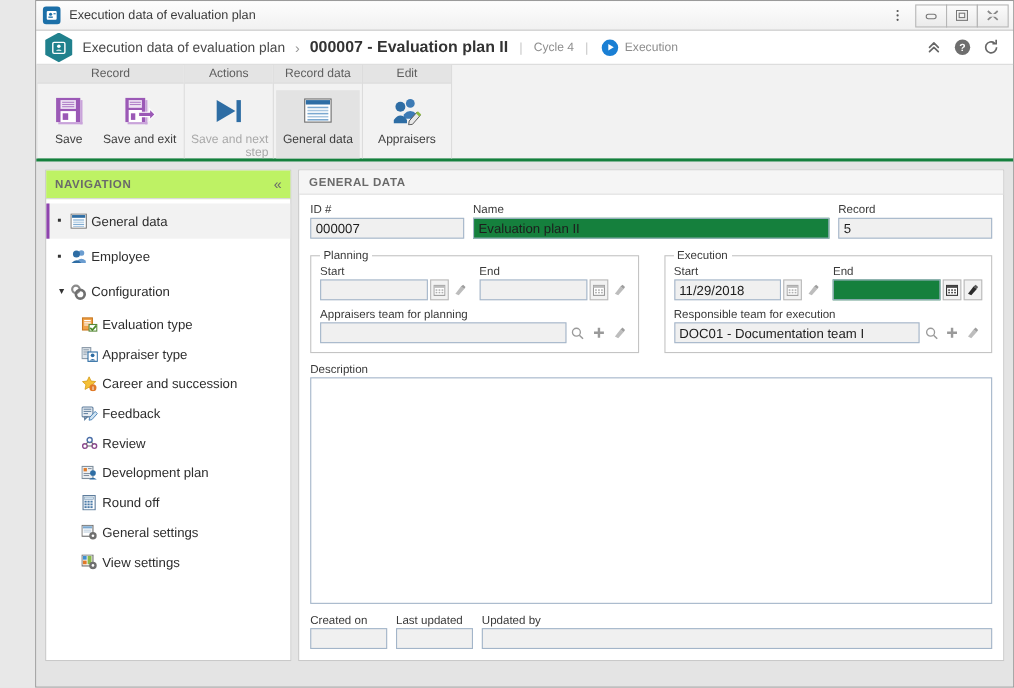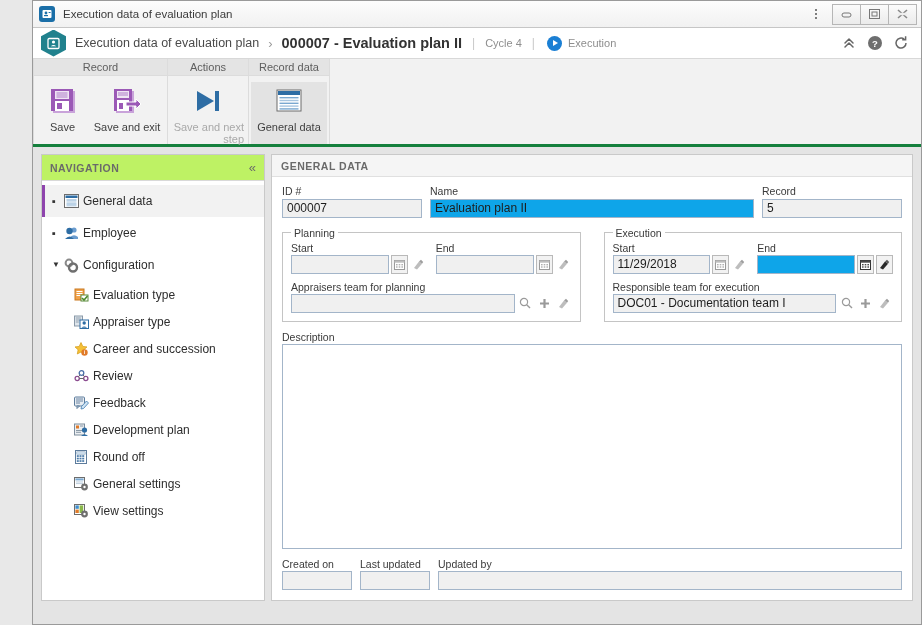--- a/index.html
+++ b/index.html
@@ -174,21 +174,21 @@
   .main-hdr .t{font-size:10.5px;letter-spacing:.5px;color:#6a6a6a;font-weight:bold;}
   .form { padding: 8px 10px 0 10px; flex:1; display:flex;flex-direction:column; min-height:0;}
 
   .lbl { font-size:10.5px; color:#3a3a3a; display:block; margin-bottom:1px; }
   .inp {
     height: 19px; border:1px solid #a3b5c9; background:#f0f0f0;
     font-size:12px; color:#1d1d1d; padding: 0 4px; width:100%;
     font-family:"Liberation Sans", sans-serif;
     line-height:17px;
   }
-  .inp.white { background:#0ea5e9; }
+  .inp.white { background:#15803d; }
   .row1 { display:flex; gap:8px; }
   .f-id { width:140px; }
   .f-name { flex:1; }
   .f-cycle { width:140px; }
 
   .fsrow { display:flex; gap:23px; margin-top:9px;}
   fieldset {
     border:1px solid #c4c4c4; flex:1; min-width:0;
     padding: 3px 8px 8px 8px;
   }
@@ -364,20 +364,38 @@
               <rect x="4.5" y="14.6" width="19" height="1.4" fill="#7aa8d0"></rect>
               <rect x="4.5" y="17.4" width="19" height="1.4" fill="#a8c6e0"></rect>
               <rect x="4.5" y="20.2" width="19" height="1.4" fill="#7aa8d0"></rect>
             </svg>
           </span>
           <span class="lbl">General data</span>
         </div>
       </div>
     </div>
 
+    <div class="rgroup">
+      <div class="rg-title">Edit</div>
+      <div class="rg-body">
+        <div class="rbtn wide">
+          <span class="ic">
+            <svg width="28" height="26" viewBox="0 0 28 26">
+              <circle cx="17" cy="6" r="4" fill="#3d7bb5"></circle>
+              <path d="M11 16 Q17 10 23 16 L23 20 L11 20 Z" fill="#3d7bb5"></path>
+              <circle cx="8" cy="9" r="4.5" fill="#2e6da4"></circle>
+              <path d="M2 21 Q8 13 14 21 L14 24 L2 24 Z" fill="#2e6da4"></path>
+              <path d="M16 22 L23 14 L26 17 L19 25 L15.5 25.5 Z" fill="#e8e8e8" stroke="#5a5a5a" stroke-width="0.9"></path>
+              <path d="M23 14 L26 17" stroke="#8cba3f" stroke-width="2.5"></path>
+            </svg>
+          </span>
+          <span class="lbl">Appraisers</span>
+        </div>
+      </div>
+    </div>
 
     <div class="ribbon-rest"></div>
   </div>
 
   <div class="body">
 
     <div class="nav">
       <div class="nav-hdr">
         <span class="t">NAVIGATION</span>
         <span class="sp"></span>
@@ -457,39 +475,39 @@
                 <circle cx="10.5" cy="10.5" r="3.2" fill="#e07a28"></circle>
                 <text x="10.5" y="12.3" font-size="5" fill="#fff" text-anchor="middle" font-family="Liberation Sans" font-weight="bold">i</text>
               </svg>
           </span>
           <span>Career and succession</span>
         </div>
 
         <div class="nav-item child">
           <span class="ni">
             <svg width="15" height="14" viewBox="0 0 15 14">
+                <rect x="0.5" y="1" width="10" height="9" rx="1" fill="#e8edf2" stroke="#5d7c9c"></rect>
+                <path d="M2 3 h7 M2 5 h7 M2 7 h4" stroke="#5d7c9c" stroke-width="0.9"></path>
+                <path d="M3 10 l0 2.5 l2.5 -2.5 Z" fill="#e8edf2" stroke="#5d7c9c"></path>
+                <path d="M7.5 10.5 L12.5 5 L14.5 7 L9.5 12.5 L7 13 Z" fill="#cfe3f2" stroke="#3f7ab0" stroke-width="0.8"></path>
+              </svg>
+          </span>
+          <span>Feedback</span>
+        </div>
+
+        <div class="nav-item child">
+          <span class="ni">
+            <svg width="15" height="14" viewBox="0 0 15 14">
                 <circle cx="7.5" cy="4" r="2.3" fill="none" stroke="#4b6fa8" stroke-width="1.3"></circle>
                 <circle cx="3.2" cy="9.5" r="2.1" fill="none" stroke="#8b4b8f" stroke-width="1.3"></circle>
                 <circle cx="11.8" cy="9.5" r="2.1" fill="none" stroke="#8b4b8f" stroke-width="1.3"></circle>
                 <path d="M6 6 L4.3 7.6 M9 6 L10.7 7.6 M5.3 9.5 h4.4" stroke="#666" stroke-width="1"></path>
               </svg>
           </span>
           <span>Review</span>
-        </div>
-
-        <div class="nav-item child">
-          <span class="ni">
-            <svg width="15" height="14" viewBox="0 0 15 14">
-                <rect x="0.5" y="1" width="10" height="9" rx="1" fill="#e8edf2" stroke="#5d7c9c"></rect>
-                <path d="M2 3 h7 M2 5 h7 M2 7 h4" stroke="#5d7c9c" stroke-width="0.9"></path>
-                <path d="M3 10 l0 2.5 l2.5 -2.5 Z" fill="#e8edf2" stroke="#5d7c9c"></path>
-                <path d="M7.5 10.5 L12.5 5 L14.5 7 L9.5 12.5 L7 13 Z" fill="#cfe3f2" stroke="#3f7ab0" stroke-width="0.8"></path>
-              </svg>
-          </span>
-          <span>Feedback</span>
         </div>
 
         <div class="nav-item child">
           <span class="ni">
             <svg width="15" height="14" viewBox="0 0 15 14">
                 <rect x="0.5" y="1" width="10" height="11" fill="#eceff2" stroke="#7d8d9c"></rect>
                 <rect x="2" y="2.5" width="3" height="3" fill="#e07a28"></rect>
                 <path d="M6 3 h3.3 M2 7.5 h7.3 M2 9.3 h5" stroke="#7d8d9c" stroke-width="0.9"></path>
                 <circle cx="10.5" cy="7" r="2.6" fill="#2e6da4"></circle>
                 <path d="M7 13 Q10.5 9.6 14 13 Z" fill="#2e6da4"></path>

